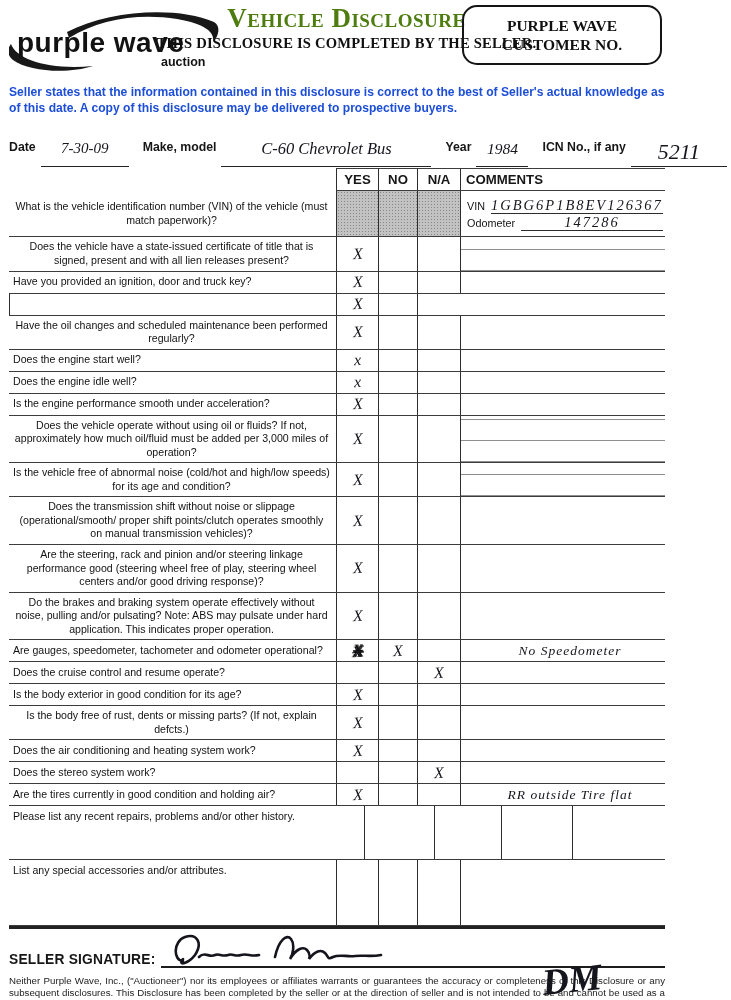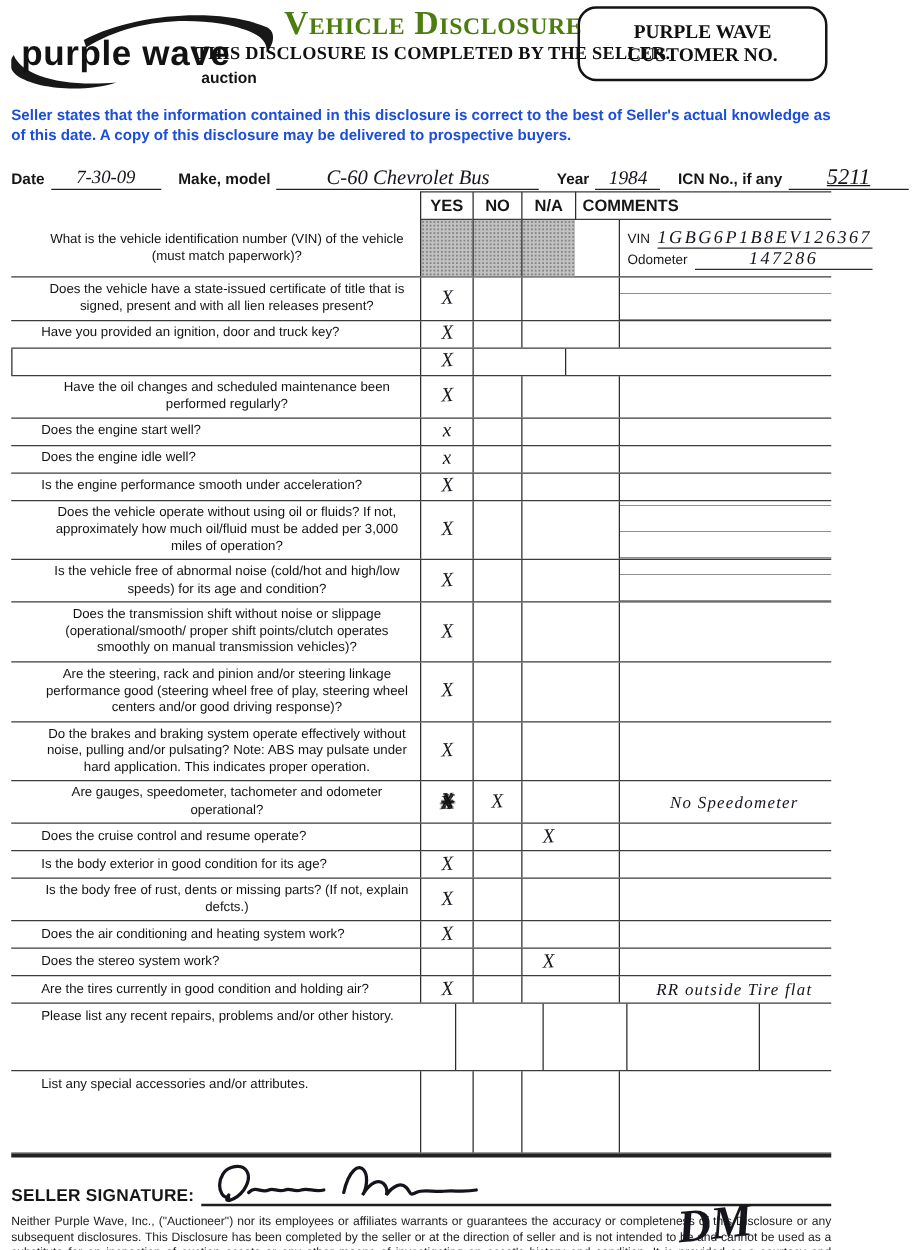--- a/index.html
+++ b/index.html
@@ -39,62 +39,62 @@
     position: absolute; right: 3px; top: 1px;
     width: 200px; height: 60px;
     border: 2.6px solid #141414; border-radius: 15px;
     display: flex; flex-direction: column; align-items: center; justify-content: center;
     font-family: "Liberation Serif", serif; font-weight: bold; font-size: 15.5px;
     line-height: 1.25; color: #101010;
   }
 
   
   .intro { margin-top: 5px; font-size: 12.1px; font-weight: bold; line-height: 1.3; color: #1d4ed8; }
-  .meta-line { margin-top: 9px; display: flex; align-items: flex-end; font-size: 12.3px; font-weight: bold; height: 26px; }
+  .meta-line { margin-top: 24px; display: flex; font-size: 12.3px; font-weight: bold; height: 26px; }
   .meta-label { padding-bottom: 1px; white-space: nowrap; }
   .meta-value {
     border-bottom: 1.5px solid #222; margin: 0 14px 0 5px;
     text-align: center; white-space: nowrap; line-height: 1;
     padding: 0 4px 1px 4px; position: relative; top: 1px;
   }
   .hand {
     font-family: "Liberation Serif", serif;
     font-style: italic; font-weight: normal;
     color: #15151d;
   }
   .w-date { min-width: 88px; font-size: 15px; }
   .w-make { min-width: 210px; font-size: 16.5px; }
   .w-year { min-width: 52px; font-size: 15.5px; }
-  .w-icn  { min-width: 96px; font-size: 18px; margin-right: 0; text-decoration: underline; }
+  .w-icn  { min-width: 96px; font-size: 22px; margin-right: 0; }
 
   
   .vtable { margin-top: 2px; border-bottom: 3px solid #222; text-align: center; }
   .trow {
     display: grid;
     grid-template-columns: 327px 42px 39px 43px 1fr;
     border-bottom: 1.4px solid #3c3c3c;
   }
   .thead { border-bottom: none; height: 23px; }
   .thead .hcell {
     border-left: 1.7px solid #2d2d2d; border-top: 1.4px solid #3c3c3c; border-bottom: 1.4px solid #3c3c3c;
     font-weight: bold; font-size: 13.2px; display: flex; align-items: center; justify-content: center;
   }
   .thead .hspacer { border: none; }
   .thead .h-comments { justify-content: flex-start; padding-left: 5px; }
   .q {
     font-size: 10.6px; line-height: 1.28; padding: 3px 6px 3px 4px;
-    display: flex; align-items: center; color: #121212; margin-left: 20px;
+    display: flex; align-items: center; color: #121212;
   }
   .ccell {
     border-left: 1.7px solid #2d2d2d;
     display: flex; align-items: center; justify-content: center;
   }
   .ccom {
     border-left: 1.7px solid #2d2d2d;
-    position: relative; display: flex; flex-direction: column; justify-content: center; margin-left: 35px;
+    position: relative; display: flex; flex-direction: column; justify-content: center;
   }
   .ccom.ruled {
     background-image: repeating-linear-gradient(to top, #8f8f8f 0 1px, transparent 1px 21px);
   }
   .mark { font-size: 16px; font-weight: normal; display: inline-block; transform: rotate(-3deg); }
   .scribble {
     text-decoration: line-through;
     text-shadow: 1px 0 0 #111, -1px 1px 0 #111, 0 -1px 0 #111, 1px 1px 0 #222;
   }
   .shaded {

